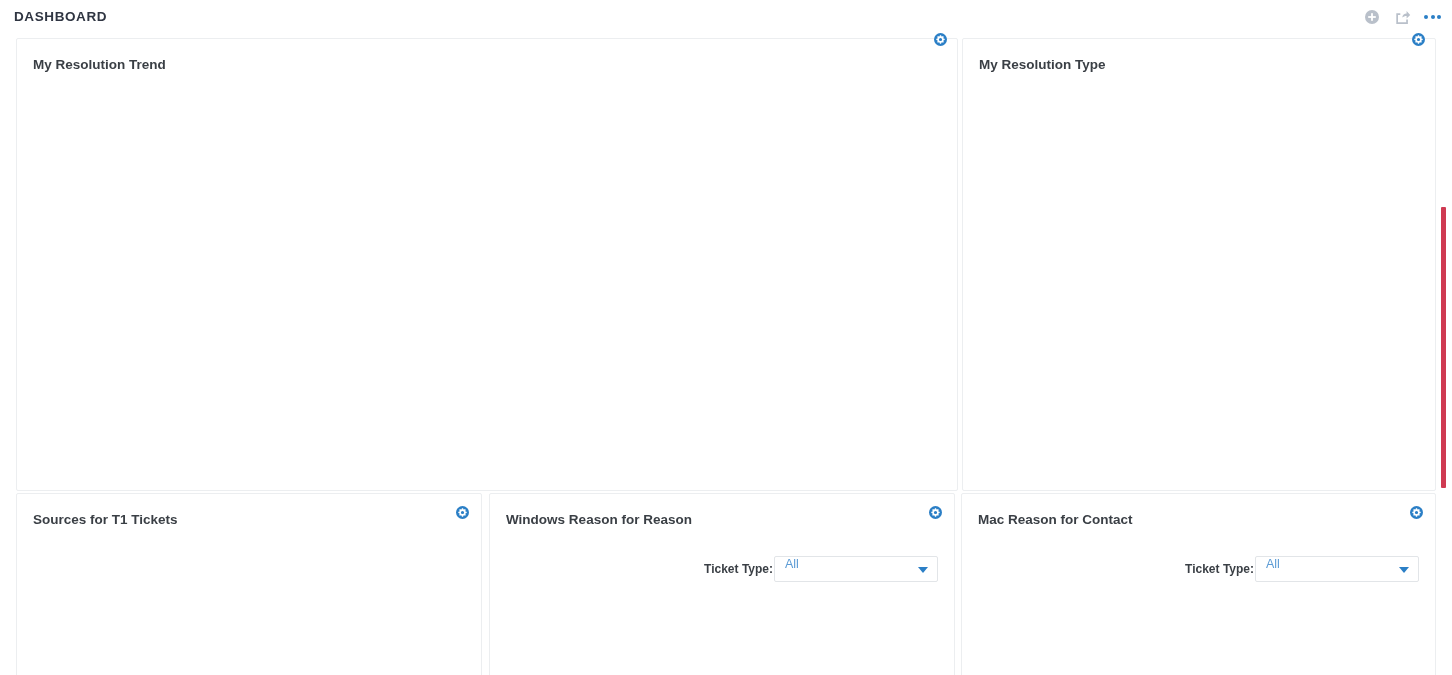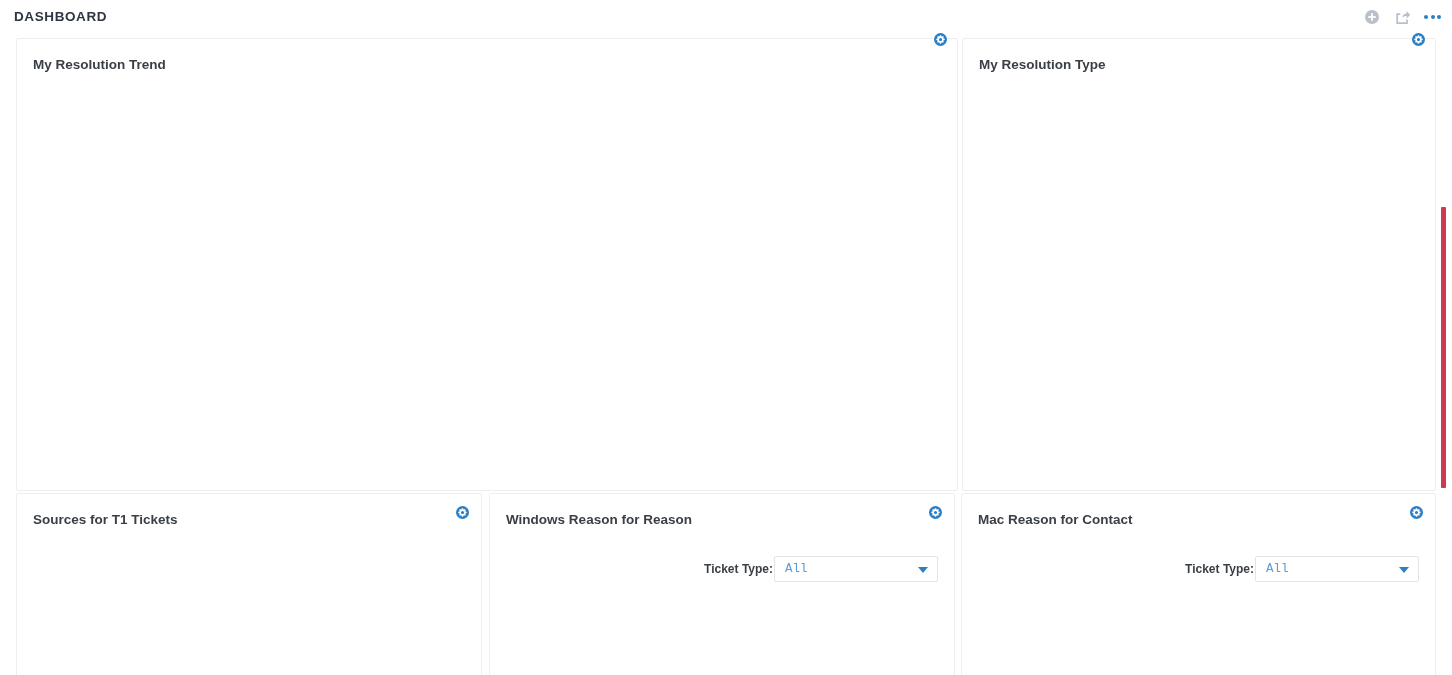--- a/index.html
+++ b/index.html
@@ -149,23 +149,21 @@
   }
 
   .select {
     position: relative;
     width: 164px;
     height: 26px;
     border: 1px solid #e2e5e8;
     border-radius: 2px;
     background: #ffffff;
     display: flex;
-    align-items: center;
-    cursor: pointer;
-    font-family: Liberation Mono, monospace;
+    cursor: pointer;
   }
   .select .value {
     margin-left: 10px;
     font-size: 12.5px;
     color: #5b9bd5;
   }
   .caret {
     position: absolute;
     right: 9px;
     top: 50%;

